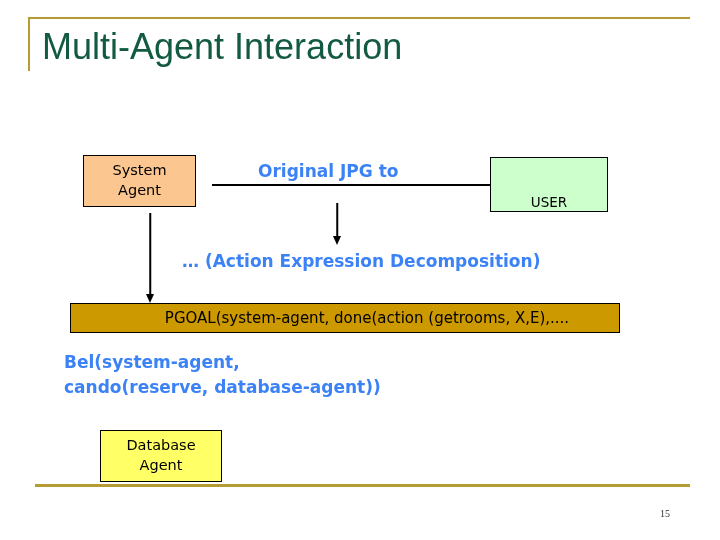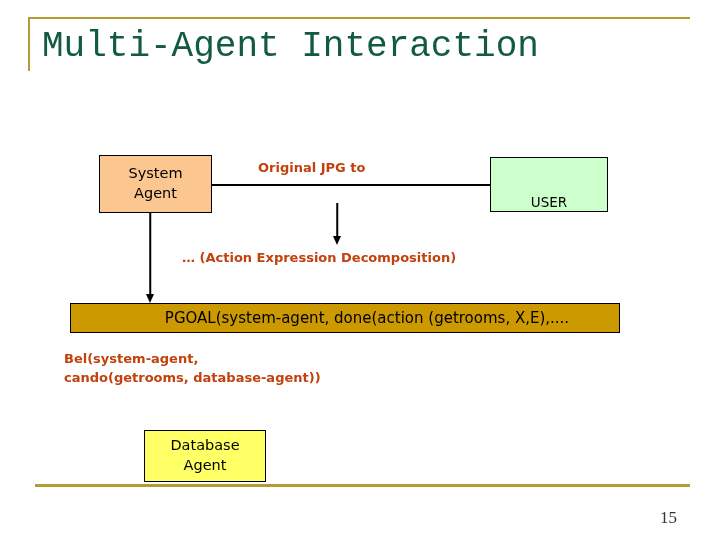--- a/index.html
+++ b/index.html
@@ -46,21 +46,21 @@
     width: 655px;
     height: 3px;
     background: #b49b33;
   }
 
   
   .title {
     position: absolute;
     left: 42px;
     top: 26px;
-    font-family: Liberation Mono, monospace;
+    font-family: Liberation Sans, sans-serif;
     font-size: 36px;
     font-weight: 400;
     color: #125a40;
     letter-spacing: 0px;
     white-space: nowrap;
   }
 
   
   .box {
     position: absolute;
@@ -70,43 +70,42 @@
     align-items: center;
     justify-content: center;
     text-align: center;
     font-family: "DejaVu Sans", sans-serif;
     font-size: 14.5px;
     color: #000000;
     line-height: 1.35;
     z-index: 3;
   }
   .box-system {
-    left: 99px;
+    left: 83px;
     top: 155px;
     width: 113px;
-    height: 58px;
+    height: 52px;
     background: #fbc68f;
     justify-content: center;
   }
   .box-user {
     left: 490px;
     top: 157px;
     width: 118px;
     height: 55px;
     background: #ccffcc;
     font-size: 13.5px;
     align-items: flex-end;
   }
   .box-database {
     left: 100px;
     top: 430px;
     width: 122px;
     height: 52px;
     background: #ffff66;
-    margin-left: 44px;
   }
 
   
   .pgoal-bar {
     position: absolute;
     left: 70px;
     top: 303px;
     width: 550px;
     height: 30px;
     background: #cc9900;
@@ -121,22 +120,22 @@
     z-index: 3;
     white-space: nowrap;
     padding-left: 44px;
   }
 
   
   .label-bold {
     position: absolute;
     font-family: "DejaVu Sans", sans-serif;
     font-weight: bold;
-    font-size: 13px;
-    color: #c2410c;
+    font-size: 17px;
+    color: #3b82f6;
     line-height: 1.45;
     z-index: 4;
   }
   .label-jpg {
     left: 256px;
     top: 159px;
     text-align: left;
     background: #ffffff;
     padding: 0 2px;
   }
@@ -202,21 +201,21 @@
     height: 42px;
   }
   .arrow-jpg-aed .shaft { height: 34px; }
 
   
   .page-num {
     position: absolute;
     left: 660px;
     top: 508px;
     font-family: "Liberation Serif", serif;
-    font-size: 17px;
+    font-size: 10px;
     color: #333333;
   }
 </style>
 </head>
 <body>
 
 <div class="slide">
 
   <div class="rule-top"></div>
   <div class="rule-left"></div>
@@ -249,21 +248,21 @@
   <div class="label-bold label-jpg">
     <div>Original JPG to</div>
   </div>
 
   <div class="label-bold label-aed">… (Action Expression Decomposition)</div>
 
   <div class="pgoal-bar">PGOAL(system-agent, done(action (getrooms, X,E),....</div>
 
   <div class="label-bold label-bel">
     <div>Bel(system-agent,</div>
-    <div>cando(getrooms, database-agent))</div>
+    <div>cando(reserve, database-agent))</div>
   </div>
 
   <div class="box box-database">
     <div>
       <div>Database</div>
       <div>Agent</div>
     </div>
   </div>
 
   <div class="rule-bottom"></div>

